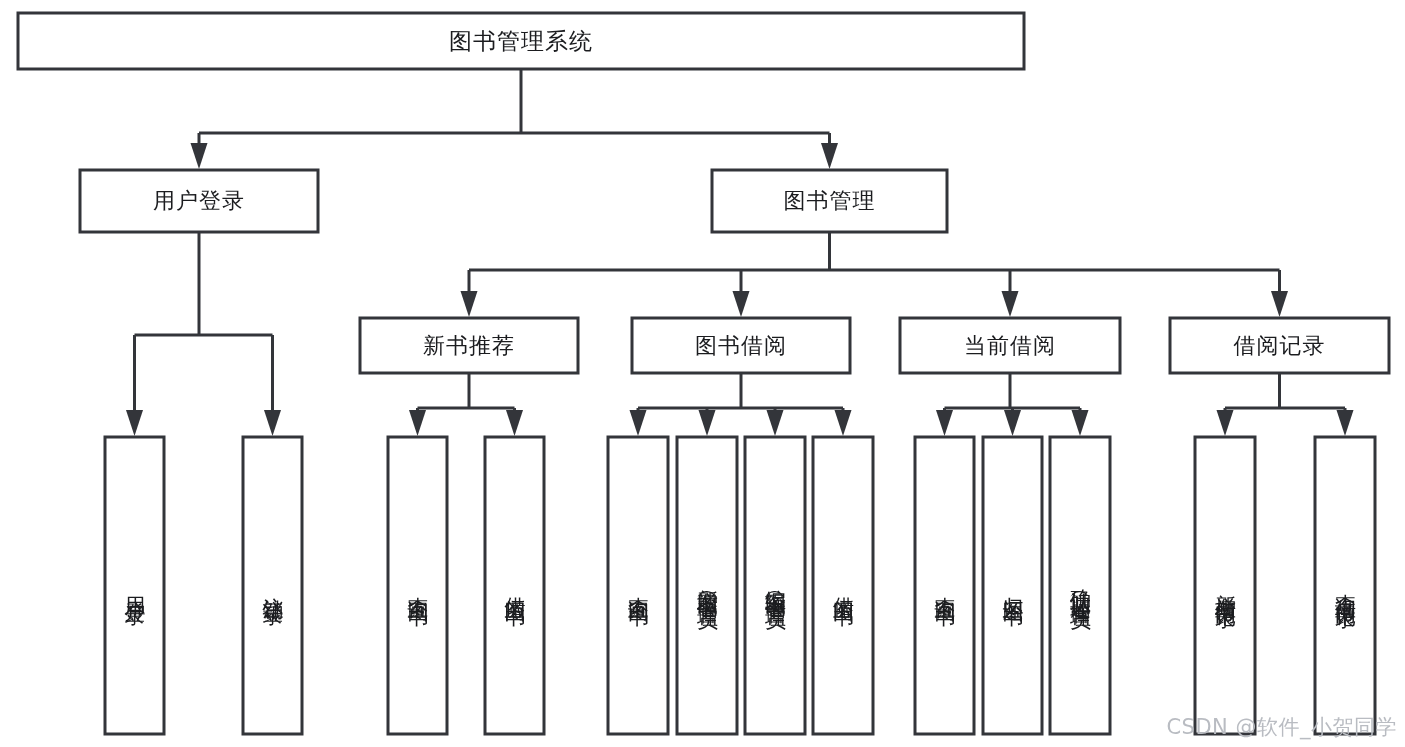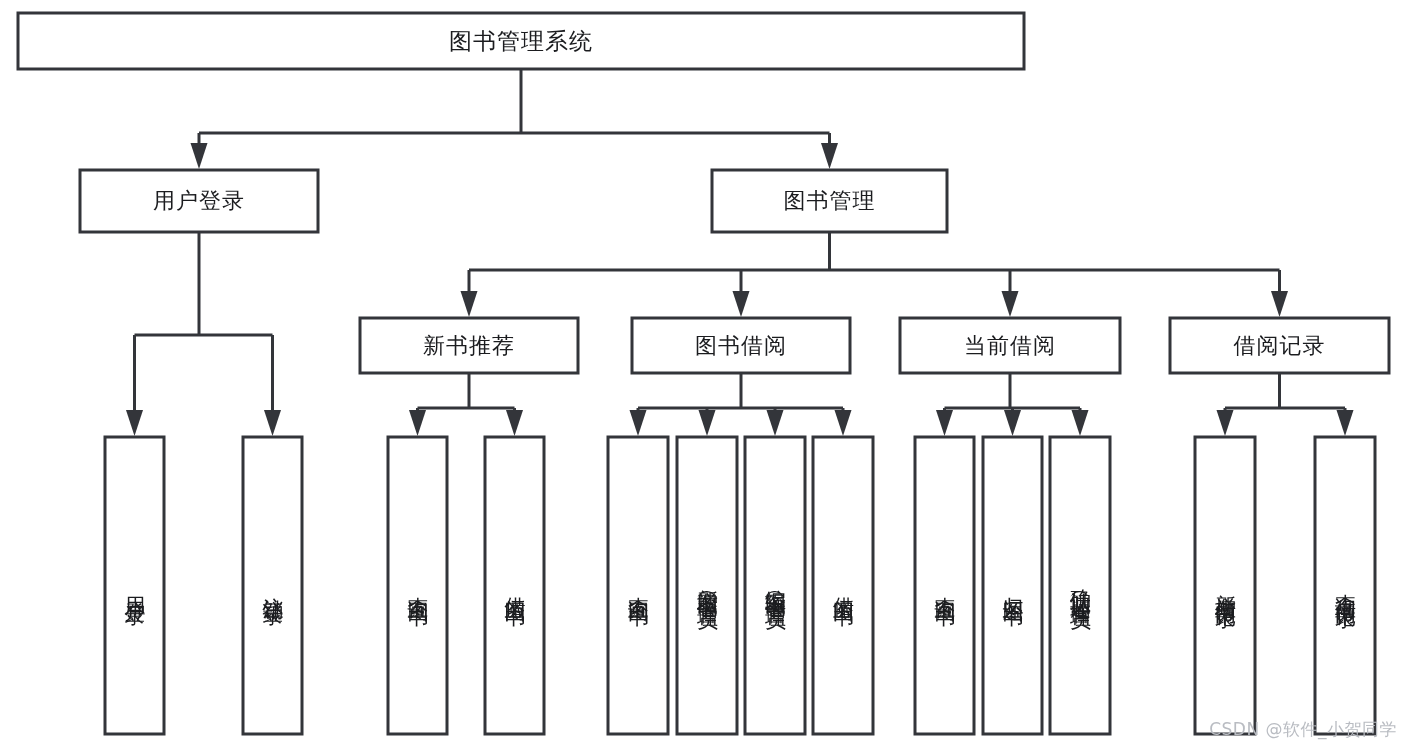--- a/index.html
+++ b/index.html
@@ -64,21 +64,21 @@
     line-height: 1;
     white-space: nowrap;
     pointer-events: none;
     text-align: center;
   }
   .watermark {
     position: absolute;
     right: 8px;
     bottom: 6px;
     font-family: "DejaVu Sans", "Liberation Sans", sans-serif;
-    font-size: 17px;
+    font-size: 21px;
     color: #b9bcc2;
     letter-spacing: 0.5px;
     white-space: nowrap;
   }
 </style>
 </head>
 <body>
 
 <div id="diagram-root">
   <svg id="flowchart" viewBox="0 0 1405 747">

